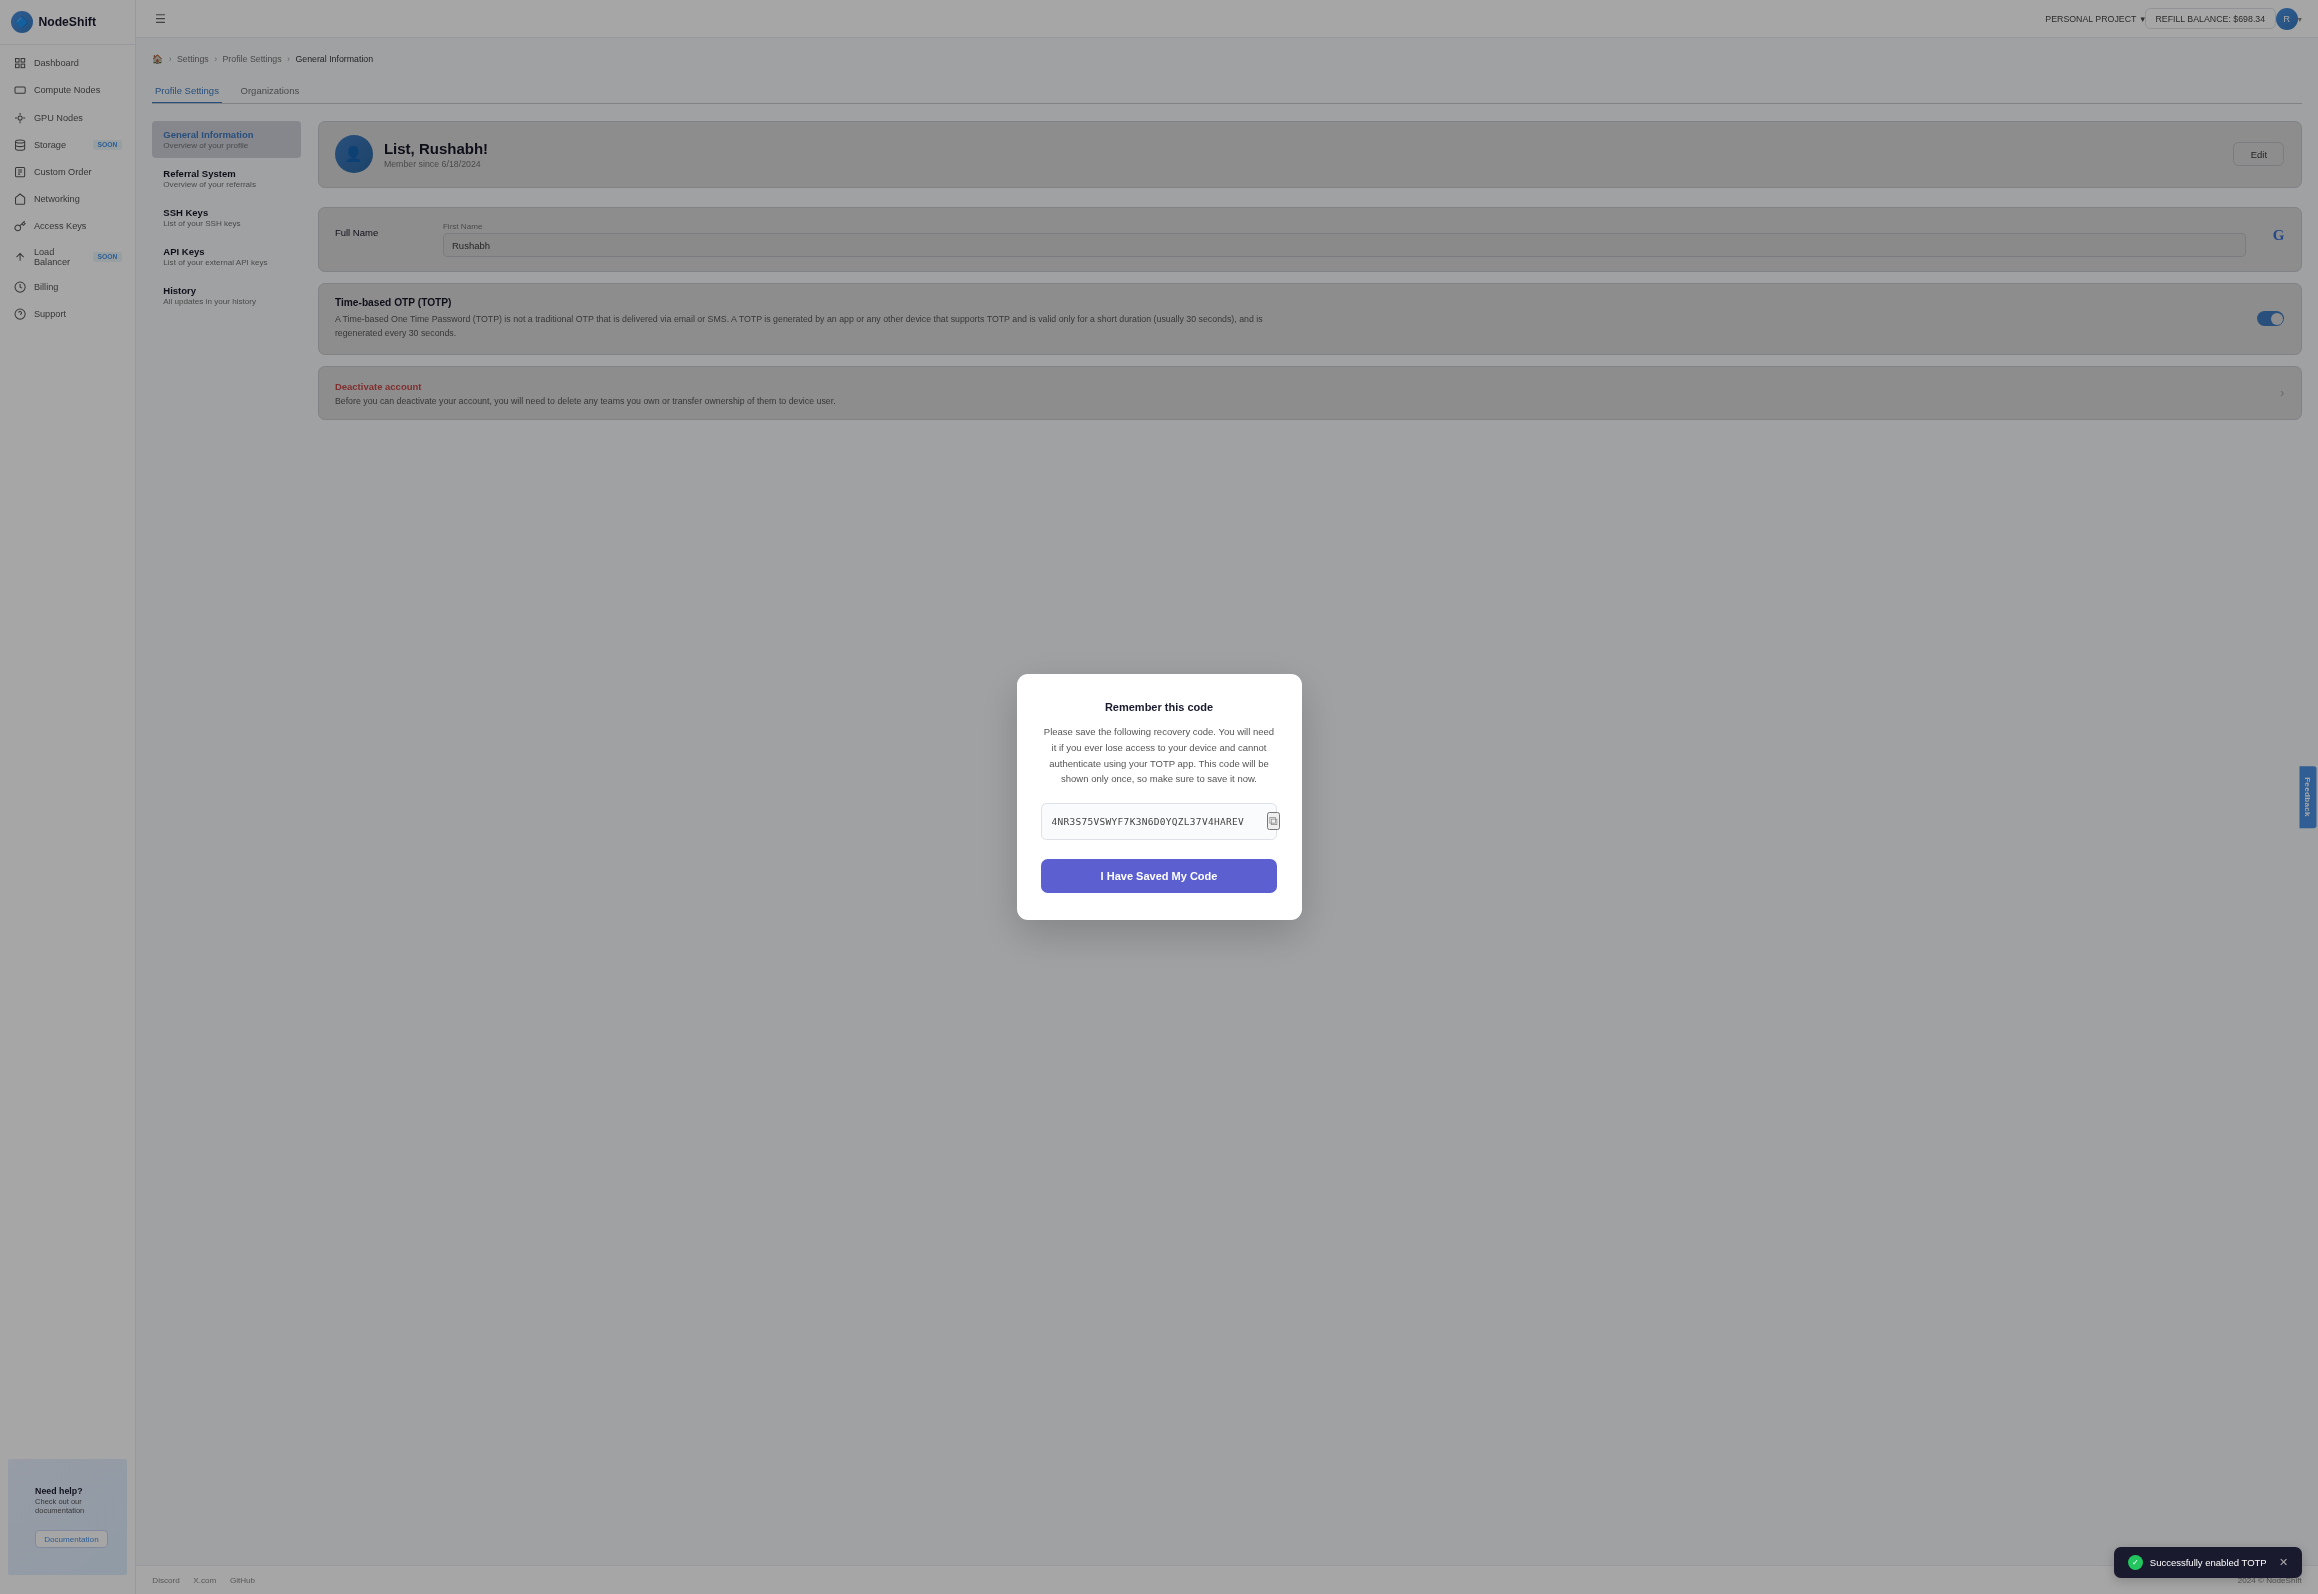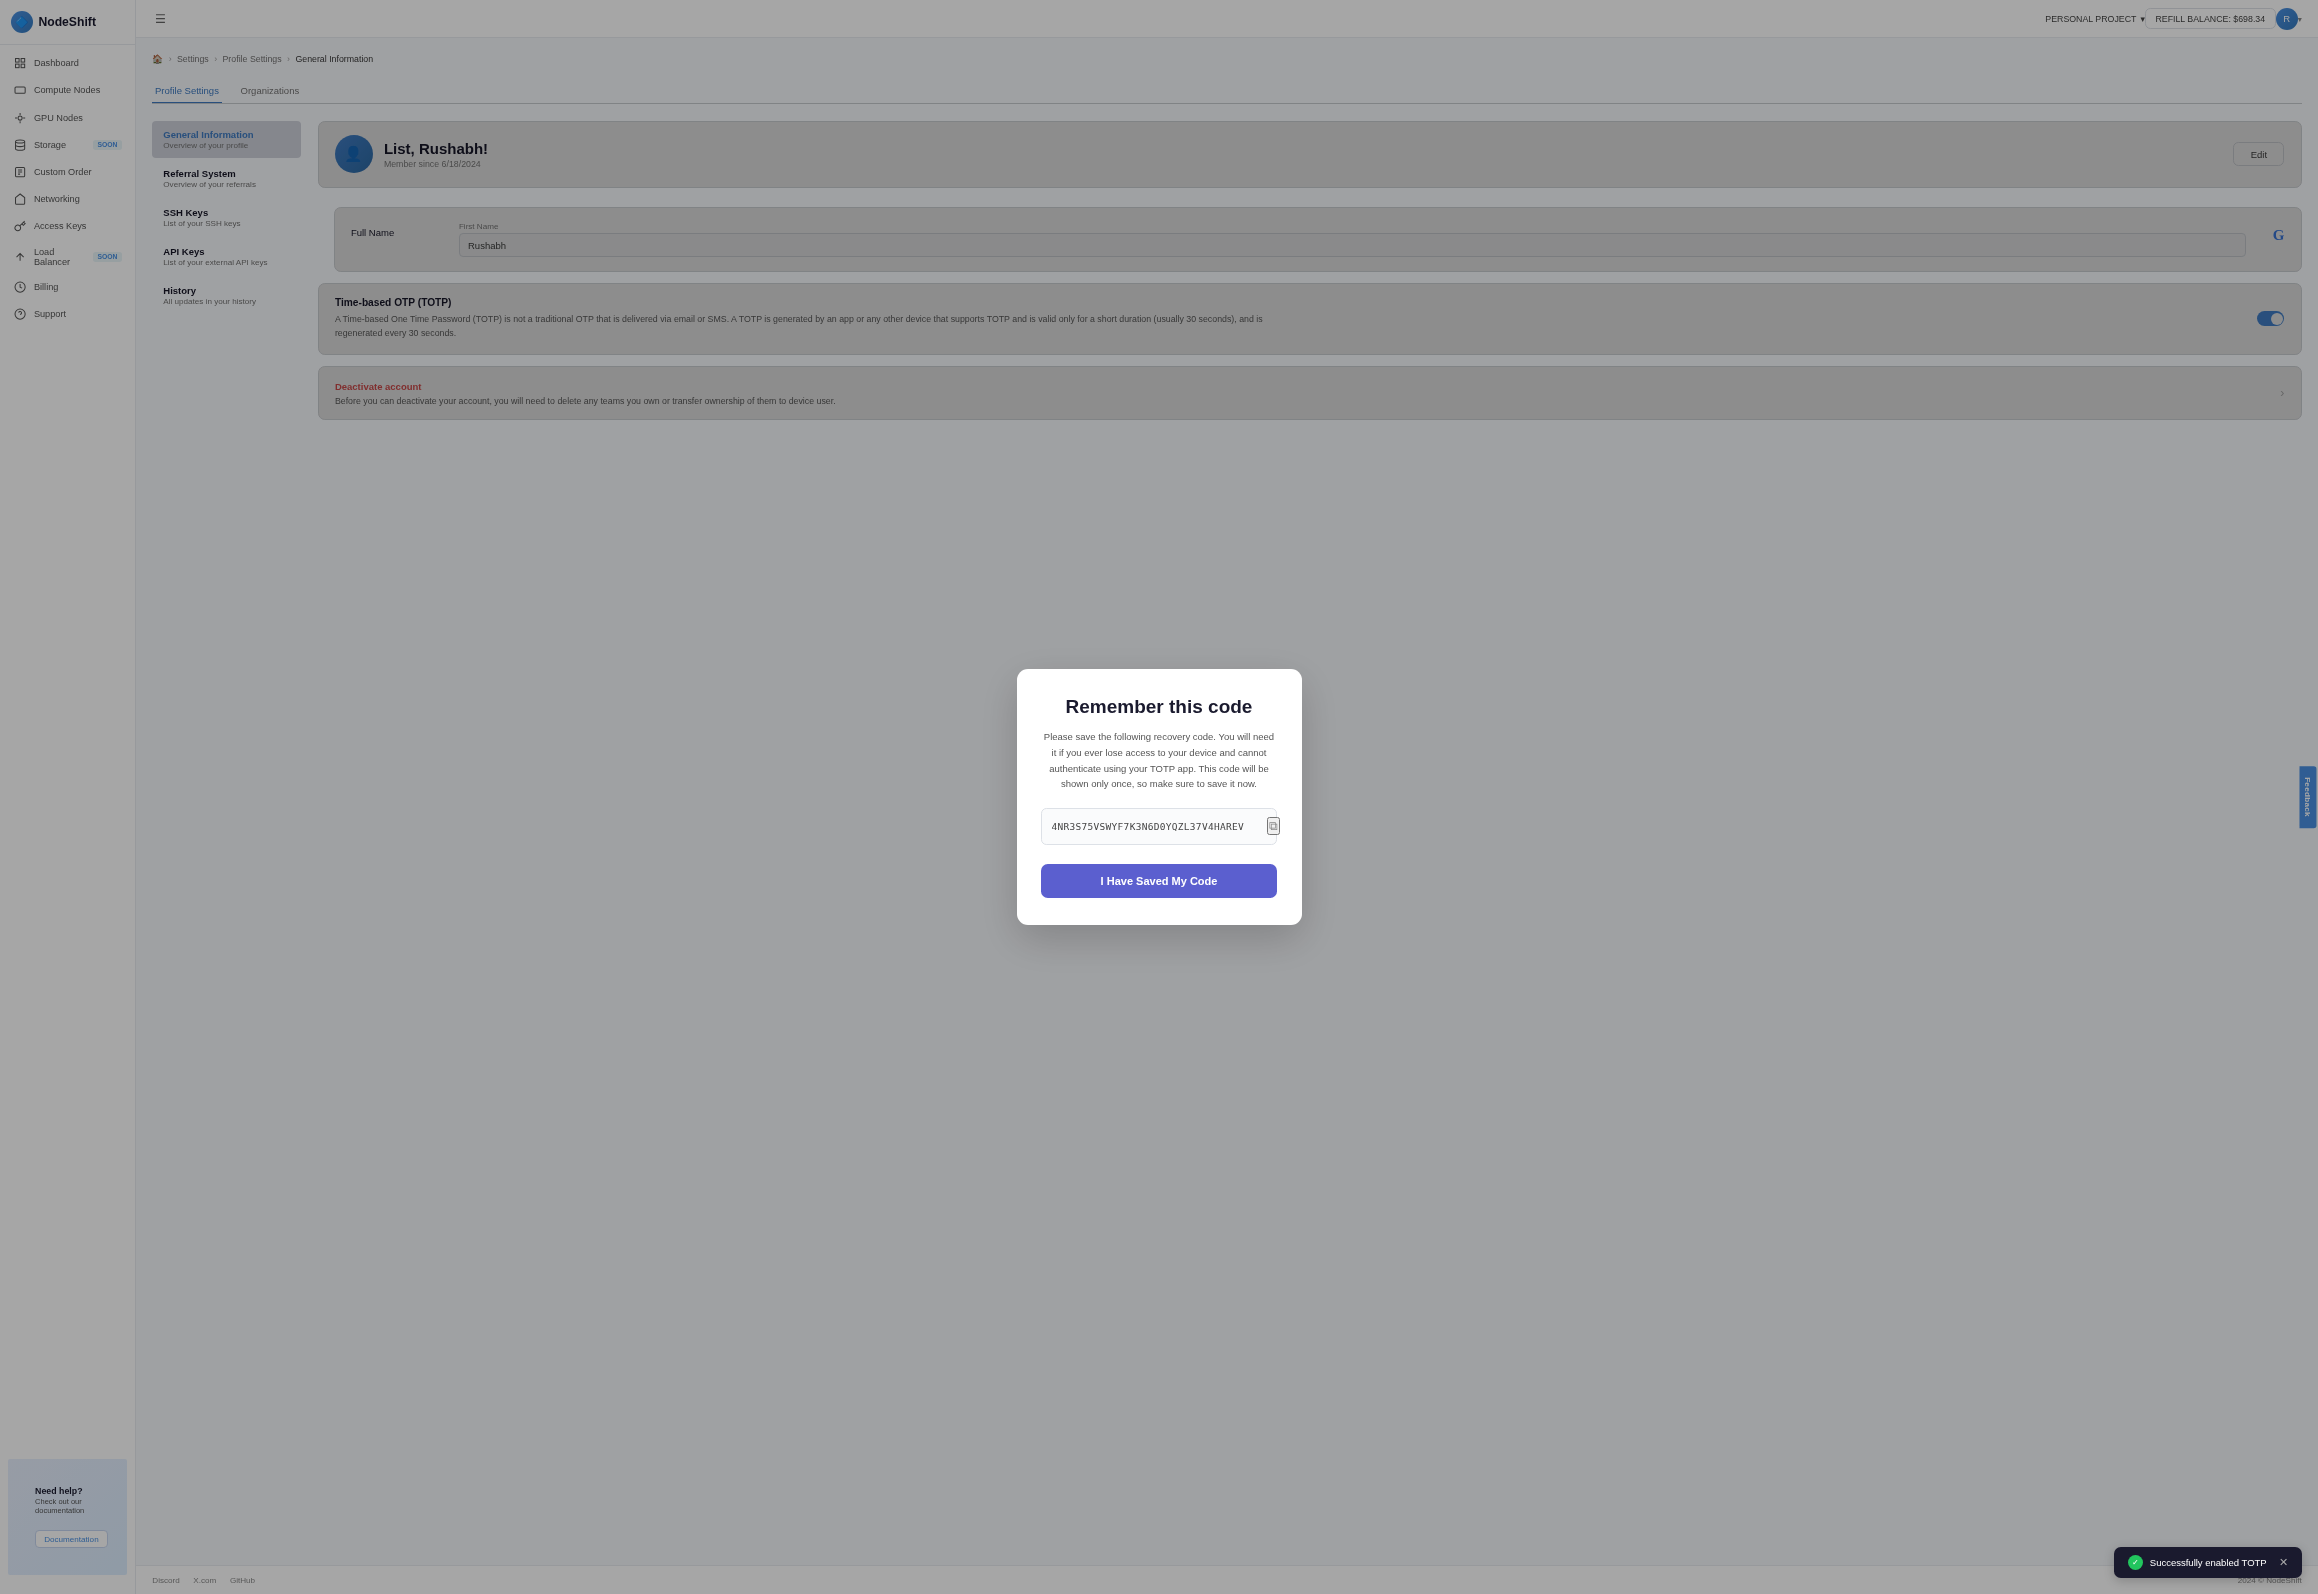--- a/index.html
+++ b/index.html
@@ -62,21 +62,21 @@
 
     
     .profile-header { display: flex; align-items: center; justify-content: space-between; margin-bottom: 19px; padding: 13.6px 16.3px; background: #fff; border-radius: 6.8px; border: 0.7px solid #e8ecf0; }
     .profile-info { display: flex; align-items: center; gap: 11px; }
     .profile-avatar { width: 38px; height: 38px; background: linear-gradient(135deg, #4A90E2, #357ABD); border-radius: 50%; display: flex; align-items: center; justify-content: center; color: white; font-size: 15px; }
     .profile-name { font-size: 15px; font-weight: 700; color: #1a1a2e; }
     .profile-member { font-size: 8.8px; color: #888; margin-top: 2px; }
     .edit-btn { background: #fff; border: 0.7px solid #dde1e7; border-radius: 5.4px; padding: 5.4px 16.3px; font-size: 9.5px; font-weight: 500; cursor: pointer; color: #444; }
 
     
-    .form-section { background: #fff; border-radius: 6.8px; border: 0.7px solid #e8ecf0; padding: 13.6px 16.3px; margin-bottom: 11px; margin-left: 16px; }
+    .form-section { background: #fff; border-radius: 6.8px; border: 0.7px solid #e8ecf0; padding: 13.6px 16.3px; margin-bottom: 11px; }
     .form-group { flex: 1; }
     .form-label { font-size: 8.1px; color: #888; margin-bottom: 2.7px; }
     .form-input { width: 100%; border: 0.7px solid #dde1e7; border-radius: 4.1px; padding: 5.4px 8.1px; font-size: 9.5px; color: #444; background: #fafbfc; }
 
     
     .totp-section { background: #fff; border-radius: 6.8px; border: 0.7px solid #e8ecf0; padding: 13.6px 16.3px; margin-bottom: 11px; }
     .totp-header { display: flex; align-items: center; justify-content: space-between; }
     .totp-title { font-size: 10.2px; font-weight: 600; color: #1a1a2e; margin-bottom: 4.1px; }
     .totp-desc { font-size: 8.8px; color: #666; line-height: 1.6; max-width: 90%; }
     .toggle { width: 27px; height: 15px; background: #4A90E2; border-radius: 7.5px; position: relative; cursor: pointer; flex-shrink: 0; }
@@ -86,21 +86,21 @@
     .deactivate-section { background: #fff; border-radius: 6.8px; border: 0.7px solid #e8ecf0; padding: 13.6px 16.3px; }
     .deactivate-title { font-size: 9.5px; font-weight: 600; color: #e85555; margin-bottom: 4.1px; }
     .deactivate-desc { font-size: 8.8px; color: #666; }
     .deactivate-row { display: flex; align-items: center; justify-content: space-between; }
 
     
     .overlay { position: fixed; inset: 0; background: rgba(0,0,0,0.35); z-index: 100; display: flex; align-items: center; justify-content: center; }
 
     
     .modal { background: #fff; border-radius: 11px; padding: 27px 24.4px; max-width: 285px; width: 90%; box-shadow: 0 13.6px 41px rgba(0,0,0,0.18); z-index: 101; }
-    .modal-title { font-size: 19px; font-weight: 800; text-align: center; color: #1a1a2e; margin-bottom: 11px; }
+    .modal-title { font-size: 11px; font-weight: 800; text-align: center; color: #1a1a2e; margin-bottom: 11px; }
     .modal-desc { font-size: 9.5px; color: #555; text-align: center; line-height: 1.65; margin-bottom: 16.3px; }
     .modal-code-box { display: flex; align-items: center; border: 0.7px solid #dde1e7; border-radius: 5.4px; padding: 8.1px 9.5px; background: #fafbfc; margin-bottom: 19px; gap: 23px; }
     .modal-code { font-size: 9.5px; font-family: monospace; color: #444; flex: 1; letter-spacing: 0.3px; }
     .copy-icon { cursor: pointer; color: #888; font-size: 12.2px; }
     .modal-btn { width: 100%; background: #5b5fcf; color: white; border: none; border-radius: 6.8px; padding: 11px; font-size: 11px; font-weight: 600; cursor: pointer; }
 
     
     .toast { position: fixed; bottom: 16.3px; right: 16.3px; background: #1a1a2e; color: white; border-radius: 6.8px; padding: 8.1px 13.6px; display: flex; align-items: center; gap: 6.8px; font-size: 9.5px; font-weight: 500; z-index: 200; box-shadow: 0 2.7px 11px rgba(0,0,0,0.2); }
     .toast-check { width: 15px; height: 15px; background: #22c55e; border-radius: 50%; display: flex; align-items: center; justify-content: center; color: white; font-size: 8.1px; flex-shrink: 0; }
     .toast-close { background: none; border: none; color: #aaa; cursor: pointer; font-size: 11px; margin-left: 5.4px; }

